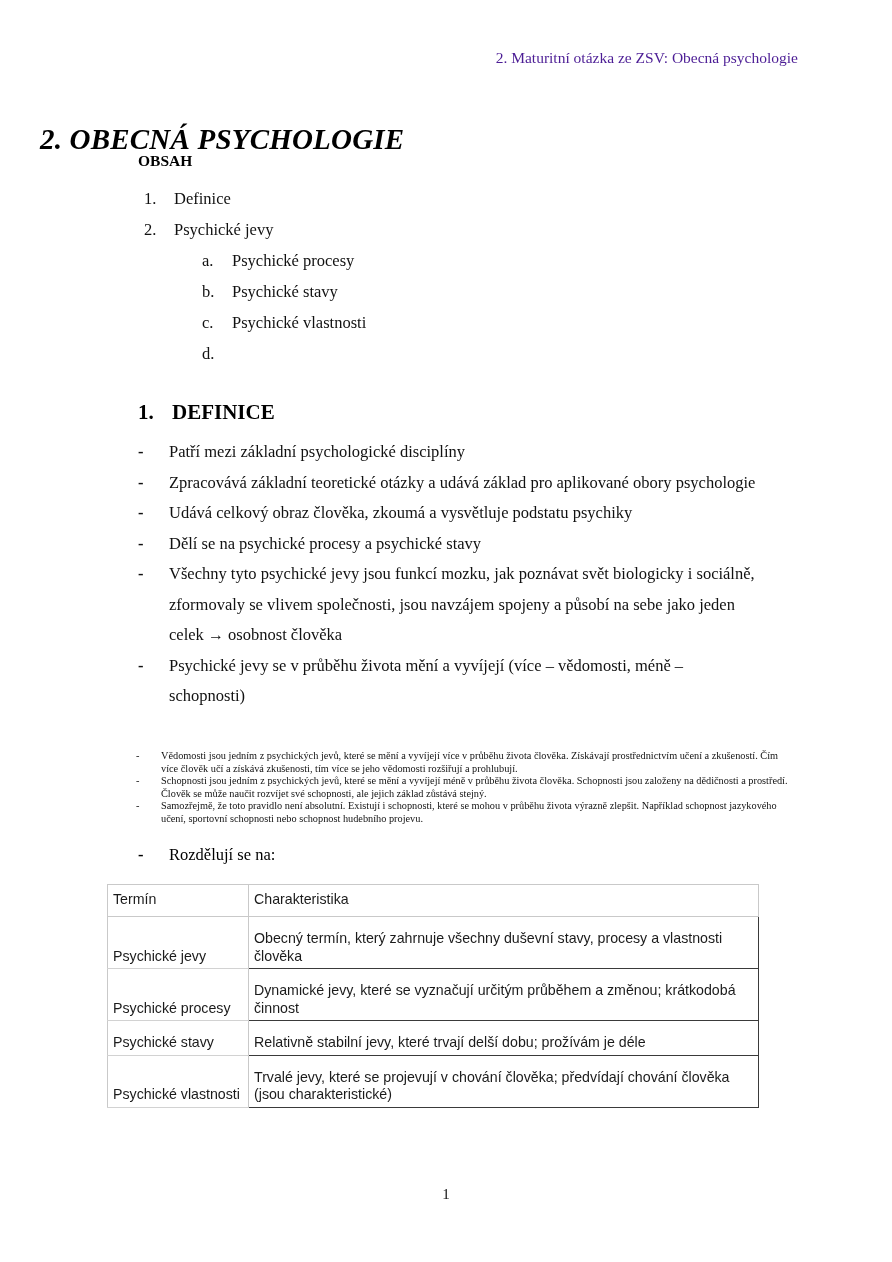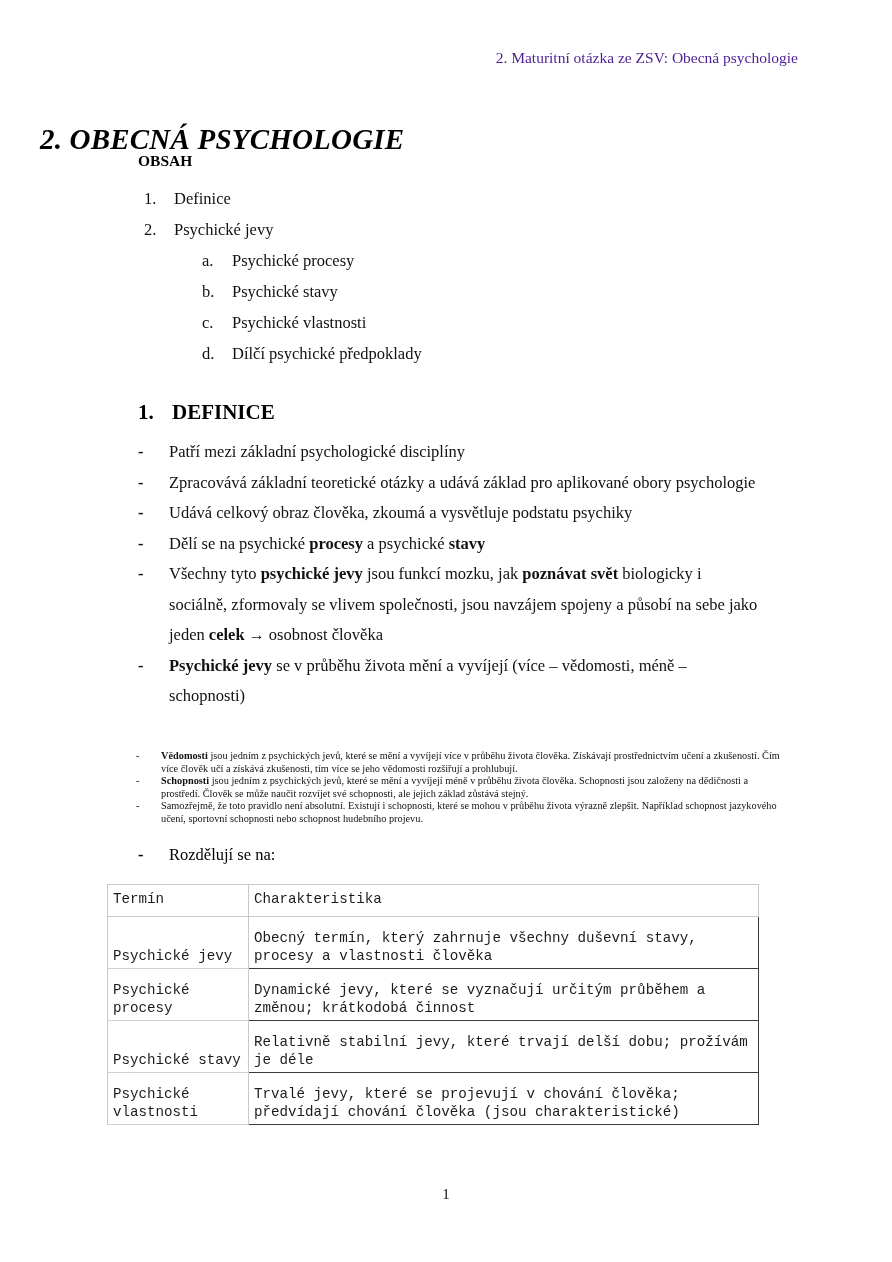--- a/index.html
+++ b/index.html
@@ -109,21 +109,21 @@
     margin-bottom: 0;
   }
   .bullet .dash {
     width: 31px;
     flex: none;
     font-weight: bold;
   }
   .bullet .btext {
     flex: 1;
   }
-  b, strong { font-weight: bold; text-align: right; }
+  b, strong { font-weight: normal; text-align: right; }
   .arrow {
     font-weight: bold;
     font-size: 16px;
   }
 
   
   .notes {
     position: absolute;
     top: 750px;
     left: 136px;
@@ -159,21 +159,21 @@
   
   .tbl-wrap {
     position: absolute;
     top: 884px;
     left: 107px;
     width: 651px;
   }
   table.terms {
     border-collapse: collapse;
     width: 651px;
-    font-family: Liberation Mono, monospace;
+    font-family: Liberation Sans, sans-serif;
     font-size: 14.2px;
     color: #1b1b1b;
     table-layout: fixed;
   }
   table.terms td {
     vertical-align: bottom;
     padding: 2px 4px 3px 5px;
     line-height: 17.5px;
   }
   table.terms col.c1 { width: 141px; }
@@ -236,21 +236,20 @@
     <div class="toc-item lvl2">
       <span class="toc-marker">b.</span>
       <span class="toc-text">Psychické stavy</span>
     </div>
     <div class="toc-item lvl2">
       <span class="toc-marker">c.</span>
       <span class="toc-text">Psychické vlastnosti</span>
     </div>
     <div class="toc-item lvl2">
       <span class="toc-marker">d.</span>
-      <span class="toc-text">Dílčí psychické předpoklady</span>
     </div>
   </div>
 
   <div class="section-head">
     <span class="num">1.</span>
     <span>DEFINICE</span>
   </div>
 
   <div class="bullets">
     <div class="bullet">

